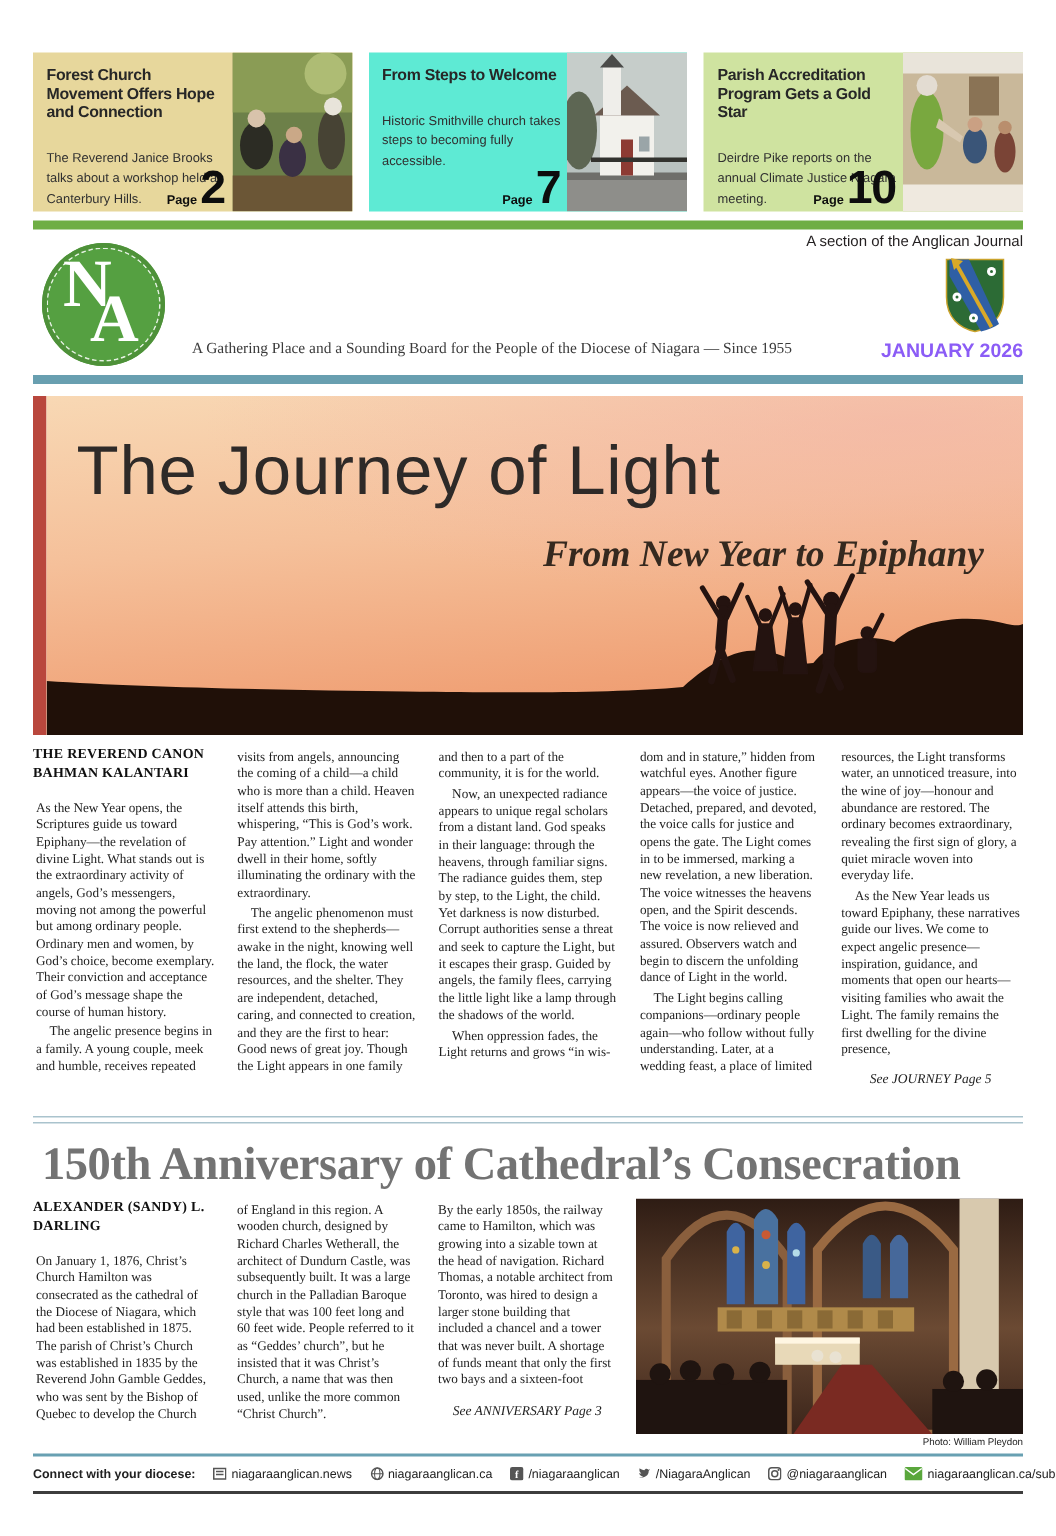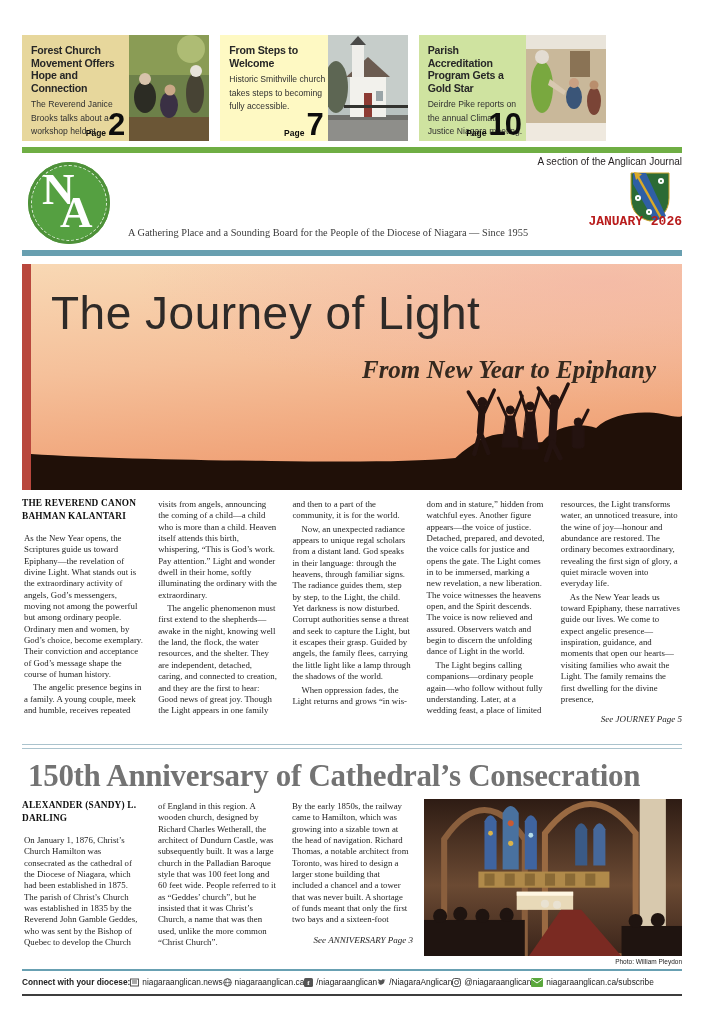--- a/index.html
+++ b/index.html
@@ -1,28 +1,28 @@
 <!DOCTYPE html>
 <html><head>
 <meta charset="utf-8">
 <style>
   html,body{margin:0;padding:0;background:#ffffff}
   .page{position:relative;width:704px;height:1024px;background:#fff;overflow:hidden;
         font-family:"Liberation Serif",serif;color:#1f1f1f}
 
   
-  .teasers{position:absolute;left:22px;top:35px;width:584px;height:106px;display:flex;gap:11px;
+  .teasers{position:absolute;left:22px;top:35px;width:660px;height:106px;display:flex;gap:11px;
            font-family:"Liberation Sans",sans-serif}
   .teaser{flex:1 1 0;display:flex;overflow:hidden}
   .teaser.t1{background:#e7d79c}
-  .teaser.t2{background:#fef9c3}
+  .teaser.t2{background:#5eead4}
   .teaser.t3{background:#cfe3a0}
   .t-text{position:relative;flex:1 1 auto;padding:9px 2px 4px 9px}
   .t-title{font-weight:bold;font-size:10.6px;line-height:12.5px;color:#272727;letter-spacing:-.2px}
-  .t-desc{margin-top:4px;font-size:8.6px;line-height:13.5px;color:#303030}
+  .t-desc{margin-top:17px;font-size:8.6px;line-height:13.5px;color:#303030}
   .t-page{position:absolute;right:5px;bottom:3px;display:flex;align-items:flex-end;gap:2px}
   .t-page-label{font-size:8.5px;font-weight:bold;color:#0d0d0d}
   .t-page-num{font-size:31px;line-height:26px;font-weight:bold;color:#0d0d0d;letter-spacing:-1px}
   .t-photo{flex:0 0 80px;width:80px}
   .t-photo svg{display:block;width:100%;height:100%}
 
   
   .green-bar{position:absolute;left:22px;top:147px;width:660px;height:6px;background:#6fae44}
   .section-note{position:absolute;right:22px;top:156px;font-family:"Liberation Sans",sans-serif;
                 font-size:10px;color:#231f20}
@@ -30,22 +30,22 @@
            background:#55a041;box-shadow:inset 0 0 0 3px #4e9139}
   .na-logo::after{content:"";position:absolute;inset:3px;border:1.5px dashed rgba(255,255,255,.85);border-radius:50%}
   .na-n,.na-a{position:absolute;color:#fff;font-family:"Liberation Serif",serif;font-weight:bold;font-size:45px;line-height:1}
   .na-n{left:14px;top:5px}
   .na-a{left:32px;top:28px}
   .mast-title{position:absolute;left:118px;top:170px;font-family:"Liberation Serif",serif;
               font-size:40px;font-weight:600;letter-spacing:3.5px;color:#565759;white-space:nowrap}
   .mast-tagline{position:absolute;left:128px;top:227px;font-family:Liberation Serif, serif;
                 font-size:10.3px;color:#3a3a3a}
   .crest{position:absolute;right:34px;top:172px;width:40px;height:50px}
-  .issue{position:absolute;right:22px;top:214px;font-family:Liberation Mono, monospace;
-         font-size:13px;font-weight:bold;color:#b91c1c}
+  .issue{position:absolute;right:22px;top:226px;font-family:Liberation Sans, sans-serif;
+         font-size:13px;font-weight:bold;color:#8b5cf6}
   .blue-bar{position:absolute;left:22px;top:250px;width:660px;height:6px;background:#689fb0}
 
   
   .hero{position:absolute;left:22px;top:264px;width:660px;height:226px;display:flex}
   .red-stripe{flex:0 0 9px;background:#b9473d}
   .hero-img{position:relative;flex:1 1 auto;overflow:hidden;
      background:
        radial-gradient(120% 90% at 88% 8%, rgba(243,176,168,.55), rgba(243,176,168,0) 60%),
        linear-gradient(175deg,#f8d8b4 0%,#f5c09a 40%,#f0a277 78%,#ec9468 100%)}
   .hero-img svg{position:absolute;inset:0;width:100%;height:100%}
@@ -54,37 +54,37 @@
   .hero-subtitle{position:absolute;right:26px;top:92px;font-family:"Liberation Serif",serif;
                  font-style:italic;font-weight:bold;font-size:25px;color:#35291f;z-index:2}
 
   
   .cols{display:flex;gap:11px}
   .article1{position:absolute;left:22px;top:497px;width:660px;height:252px}
   .col{flex:1 1 0;overflow:hidden}
   .col p{margin:2px;font-size:8.8px;line-height:11.35px;color:#1e1e1e}
   .col p + p{text-indent:9px}
   .byline{font-weight:bold;font-size:9.3px;line-height:12.5px;color:#0f0f0f;margin-bottom:11px;letter-spacing:.2px}
-  .cont{font-style:italic;font-size:9px;text-align:right;margin-top:9px;color:#1e1e1e}
+  .cont{font-style:italic;font-size:9px;text-align:center;margin-top:9px;color:#1e1e1e}
 
   .divider{position:absolute;left:22px;top:744px;width:660px;height:3px;
            border-top:1px solid #aac3cd;border-bottom:1px solid #aac3cd}
   .headline2{position:absolute;left:22px;top:752px;width:660px;margin:6px;
              font-family:"Liberation Serif",serif;font-size:31px;font-weight:bold;color:#737373;letter-spacing:-.3px}
 
   .article2{position:absolute;left:22px;top:799px;width:660px;height:164px;display:flex;gap:11px}
   .article2 .col{flex:0 0 123px}
   .photo-wrap{flex:1 1 auto;display:flex;flex-direction:column}
   .photo{flex:1 1 auto}
   .photo svg{display:block;width:100%;height:100%}
   .credit{font-family:"Liberation Sans",sans-serif;font-size:6.5px;color:#222;text-align:right;margin-top:2px}
 
   
   .footer{position:absolute;left:22px;top:969px;width:660px;border-top:2px solid #68a0b2;
-          border-bottom:2px solid #3d3d3d;padding:6px 0 7px;display:flex;align-items:center;
+          border-bottom:2px solid #3d3d3d;padding:6px 0 7px;display:flex;align-items:center;gap:12px;
           font-family:"Liberation Sans",sans-serif;font-size:8.3px;color:#222;white-space:nowrap}
   .f-label{font-weight:bold}
   .f-item{display:flex;align-items:center;gap:3px}
   .f-item svg{display:block}
 </style>
 </head>
 <body>
 
 <div class="page">
 

